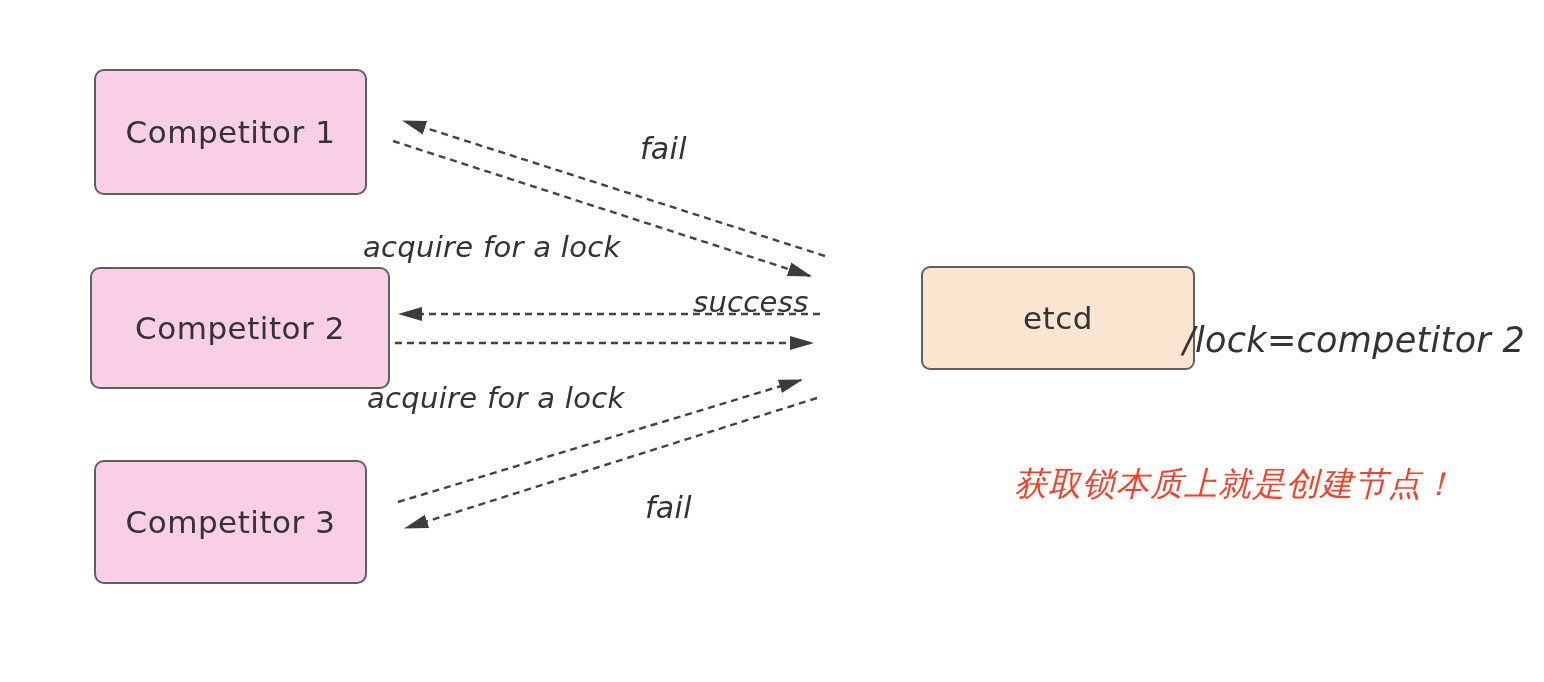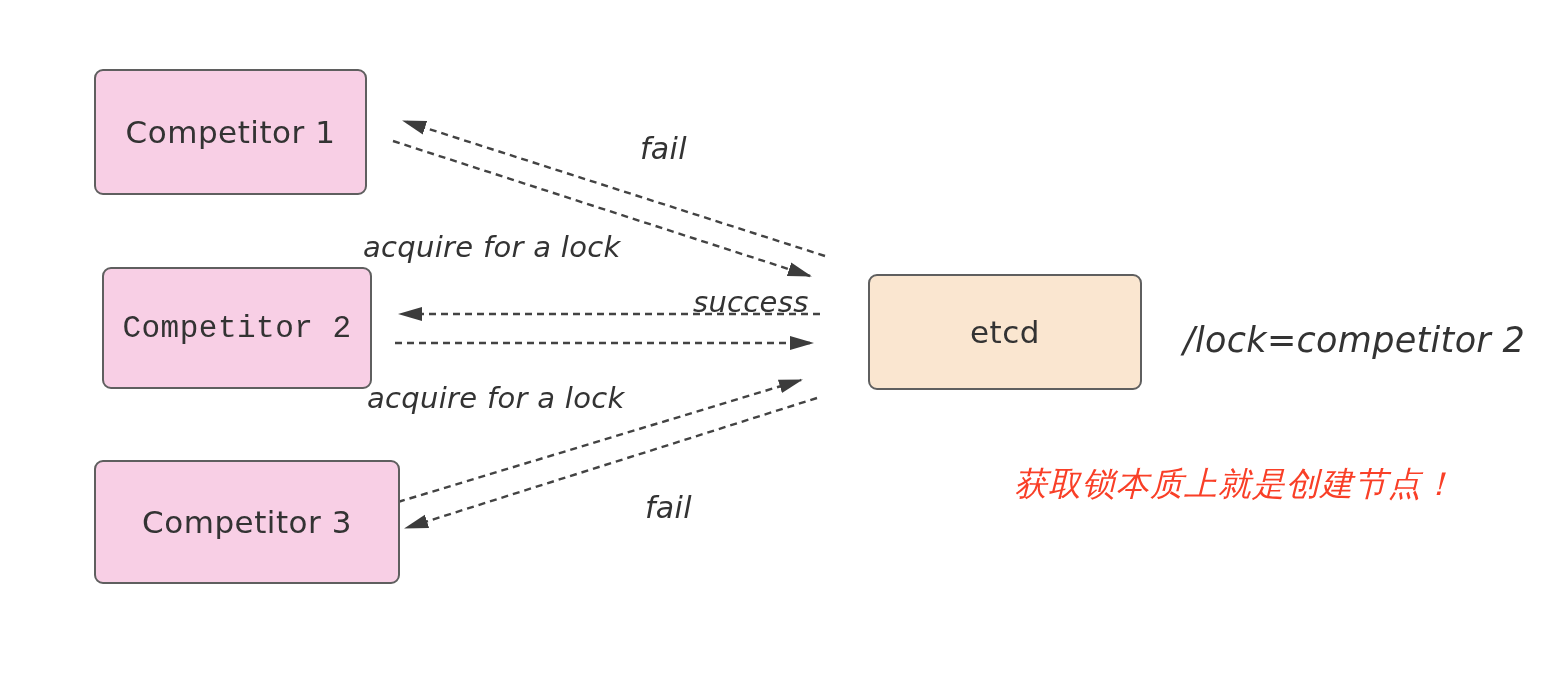--- a/index.html
+++ b/index.html
@@ -23,26 +23,26 @@
   .edge{stroke:var(--edge);stroke-width:2.4;stroke-dasharray:7 5;fill:none;}
   .node{
     position:absolute;box-sizing:border-box;
     border:2.5px solid var(--node-border);
     border-radius:9px;
     display:flex;align-items:center;justify-content:center;
     font-size:31px;color:var(--text);
     letter-spacing:0.5px;
     white-space:nowrap;
   }
-  .node.competitor{background:var(--competitor-fill);}
+  .node.competitor{background:var(--competitor-fill);border-radius:10px;}
   .node.server{background:var(--etcd-fill);}
   .n-c1{left:94px;top:69px;width:273px;height:126px;}
-  .n-c2{left:102px;top:267px;width:270px;height:122px;font-family:Liberation Mono, monospace;}
-  .n-c3{left:94px;top:460px;width:306px;height:124px;}
-  .n-etcd{left:868px;top:266px;width:274px;height:116px;margin-top:8px;}
+  .n-c2{left:90px;top:267px;width:300px;height:122px;}
+  .n-c3{left:94px;top:460px;width:273px;height:124px;}
+  .n-etcd{left:921px;top:266px;width:274px;height:104px;}
   .lbl{position:absolute;color:var(--text);white-space:nowrap;letter-spacing:0.3px;font-style:italic;}
   .l-fail-top{left:640px;top:131px;font-size:30px;}
   .l-acquire-upper{left:363px;top:230px;font-size:29px;}
   .l-success{left:655px;top:285px;font-size:29px;margin-left:38px;}
   .l-acquire-lower{left:367px;top:381px;font-size:29px;}
   .l-fail-bottom{left:645px;top:490px;font-size:30px;}
   .l-lock-value{left:1183px;top:320px;font-size:35px;}
   .l-note{left:1014px;top:462px;font-size:33px;color:var(--note);letter-spacing:1px;}
 </style>
 </head>

